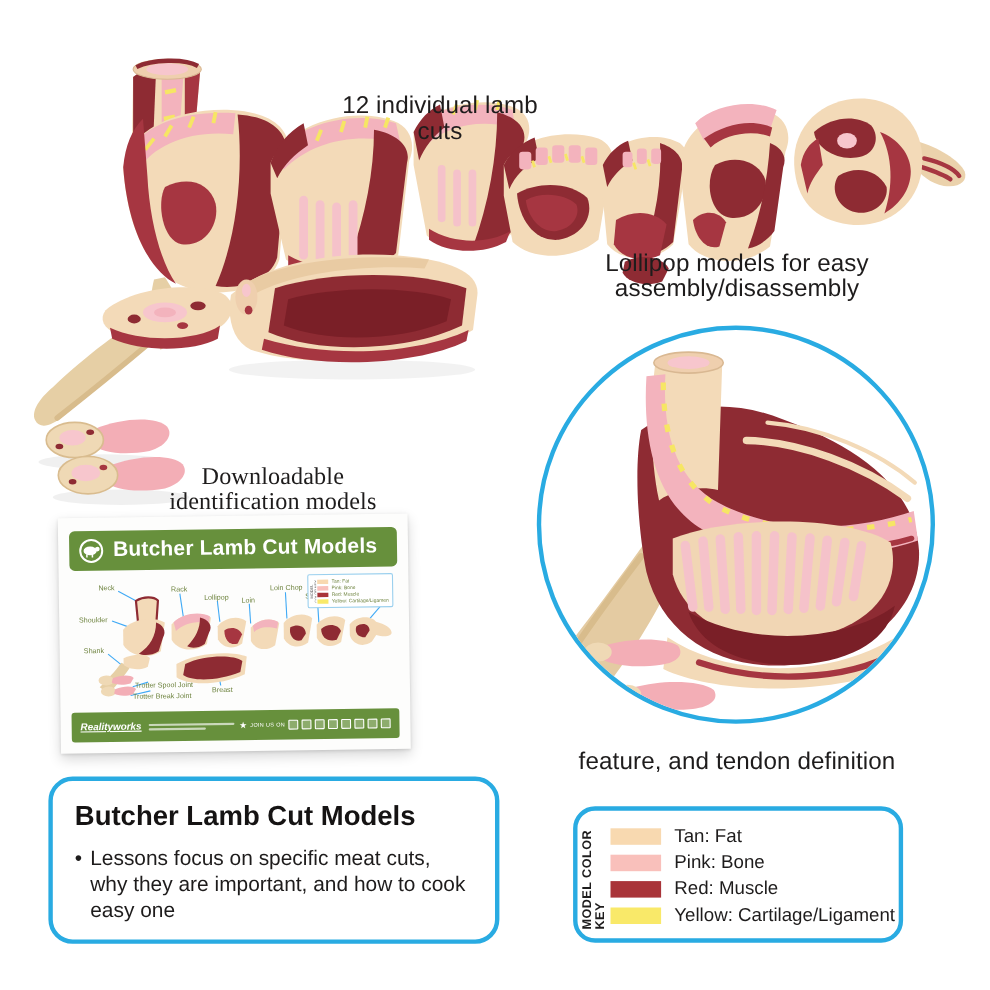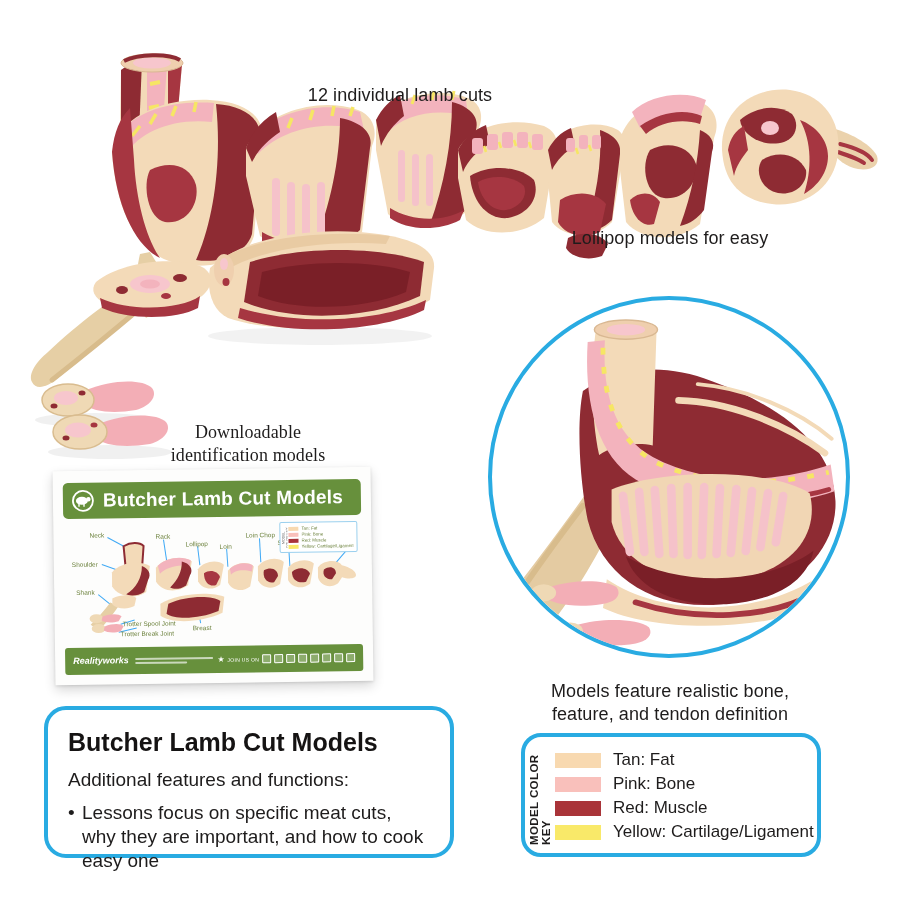--- a/index.html
+++ b/index.html
@@ -1,20 +1,20 @@
 <!DOCTYPE html>
 <html><head>
 <meta charset="utf-8">
 <style>
   html,body{margin:0;padding:0;background:#fff;}
   .canvas{
     position:relative;width:900px;height:900px;background:#fff;overflow:hidden;
     font-family:"Liberation Sans", sans-serif;color:#231F20;
   }
-  .cap{position:absolute;text-align:center;font-size:18px;line-height:23px;color:#1e1c1c;letter-spacing:0.1px;}
+  .cap{position:absolute;text-align:center;font-size:22px;line-height:23px;color:#1e1c1c;letter-spacing:0.1px;}
   
   .zoom-circle{
     position:absolute;left:488px;top:296px;width:362px;height:362px;
     border:4px solid #29ABE2;border-radius:50%;overflow:hidden;background:#fff;box-sizing:border-box;
   }
   
   .poster{
     position:absolute;left:54px;top:469px;width:318px;height:214px;background:#fdfdfc;
     box-shadow:0 5px 12px rgba(0,0,0,.16), 0 1px 3px rgba(0,0,0,.12);
     transform:rotate(-0.8deg);
@@ -33,21 +33,21 @@
   .plegend-side{position:absolute;left:1px;top:2px;bottom:2px;width:6px;font-size:3.5px;color:#555;
     writing-mode:vertical-rl;transform:rotate(180deg);text-align:center;overflow:hidden;}
   .plegend-row{display:flex;align-items:center;gap:3px;margin:1px 0;}
   .plegend-sw{width:10px;height:4px;flex:0 0 auto;}
   .plegend-t{font-size:4.5px;color:#6F8440;white-space:nowrap;overflow:hidden;}
   .poster-footer{
     position:absolute;left:10px;bottom:10px;right:10px;height:27px;background:#67903C;border-radius:3px;
     display:flex;align-items:center;justify-content:space-between;padding:0 8px;box-sizing:border-box;
   }
   .pf-left{display:flex;align-items:center;gap:6px;}
-  .pf-brand{color:#fff;font-weight:bold;font-style:italic;font-size:9px;line-height:9px;}
+  .pf-brand{color:#fff;font-weight:bold;font-style:italic;font-size:9px;line-height:9px;text-decoration:underline;}
   .pf-lines div{height:2px;background:rgba(255,255,255,.65);margin:2px 0;border-radius:1px;}
   .pf-right{display:flex;align-items:center;gap:3px;}
   .pf-star{color:#fff;font-size:8px;}
   .pf-join{color:#fff;font-size:5px;letter-spacing:.3px;}
   .pf-icon{width:7px;height:7px;border:1px solid #fff;border-radius:1px;background:rgba(255,255,255,.25);}
   
   .feature-box{
     position:absolute;left:44px;top:706px;width:410px;height:152px;background:#fff;
     border:4px solid #29ABE2;border-radius:22px;box-sizing:border-box;padding:16px 20px 0 20px;
   }
@@ -209,29 +209,29 @@
       <ellipse cx="78" cy="430" rx="13" ry="7.5" fill="#F7C6CD"></ellipse>
       <ellipse cx="66" cy="438" rx="3.5" ry="2.5" fill="#8E2B33"></ellipse>
       <ellipse cx="94" cy="425" rx="3.5" ry="2.5" fill="#A63641"></ellipse>
     </g>
   </svg>
 
   <div class="cap" style="left:300px;top:84px;width:200px;">12 individual lamb cuts</div>
 
   <div class="cap" style="left:520px;top:227px;width:300px;">
     <div>Lollipop models for easy</div>
+    <div>assembly/disassembly</div>
   </div>
 
   <div class="cap" style="left:128px;top:421px;width:240px;font-family:Liberation Serif, serif;">
     <div>Downloadable</div>
     <div>identification models</div>
   </div>
 
   <div class="cap" style="left:520px;top:680px;width:300px;">
-    <div>Models feature realistic bone,</div>
     <div>feature, and tendon definition</div>
   </div>
 
   <div class="zoom-circle">
     <svg width="354" height="354" viewBox="0 0 370 370">
 
       <path d="M100,200 C75,235 45,275 18,310 L64,336 C95,296 116,255 132,224 Z" fill="#E4CBA2"></path>
       <path d="M95,215 C70,248 45,282 28,308" stroke="#D8BC8C" stroke-width="6" fill="none" stroke-linecap="round"></path>
 
       <path d="M95,95 C130,70 180,65 230,85 C300,110 356,150 359,210 C361,265 310,310 240,318 C170,325 115,290 100,230 C92,190 88,130 95,95 Z" fill="#8E2B33"></path>
@@ -396,21 +396,20 @@
         <div class="pf-icon"></div>
         <div class="pf-icon"></div>
         <div class="pf-icon"></div>
         <div class="pf-icon"></div>
       </div>
     </div>
   </div>
 
   <div class="feature-box">
     <div class="feature-title">Butcher Lamb Cut Models</div>
-    <div class="feature-sub">Additional features and functions:</div>
     <div class="feature-bullet">
       <span class="dot">•</span>
       <span>Lessons focus on specific meat cuts, why they are important, and how to cook easy one</span>
     </div>
   </div>
 
   <div class="color-key">
     <div class="ck-side">MODEL COLOR KEY</div>
     <div class="ck-rows">
       <div class="ck-row">

